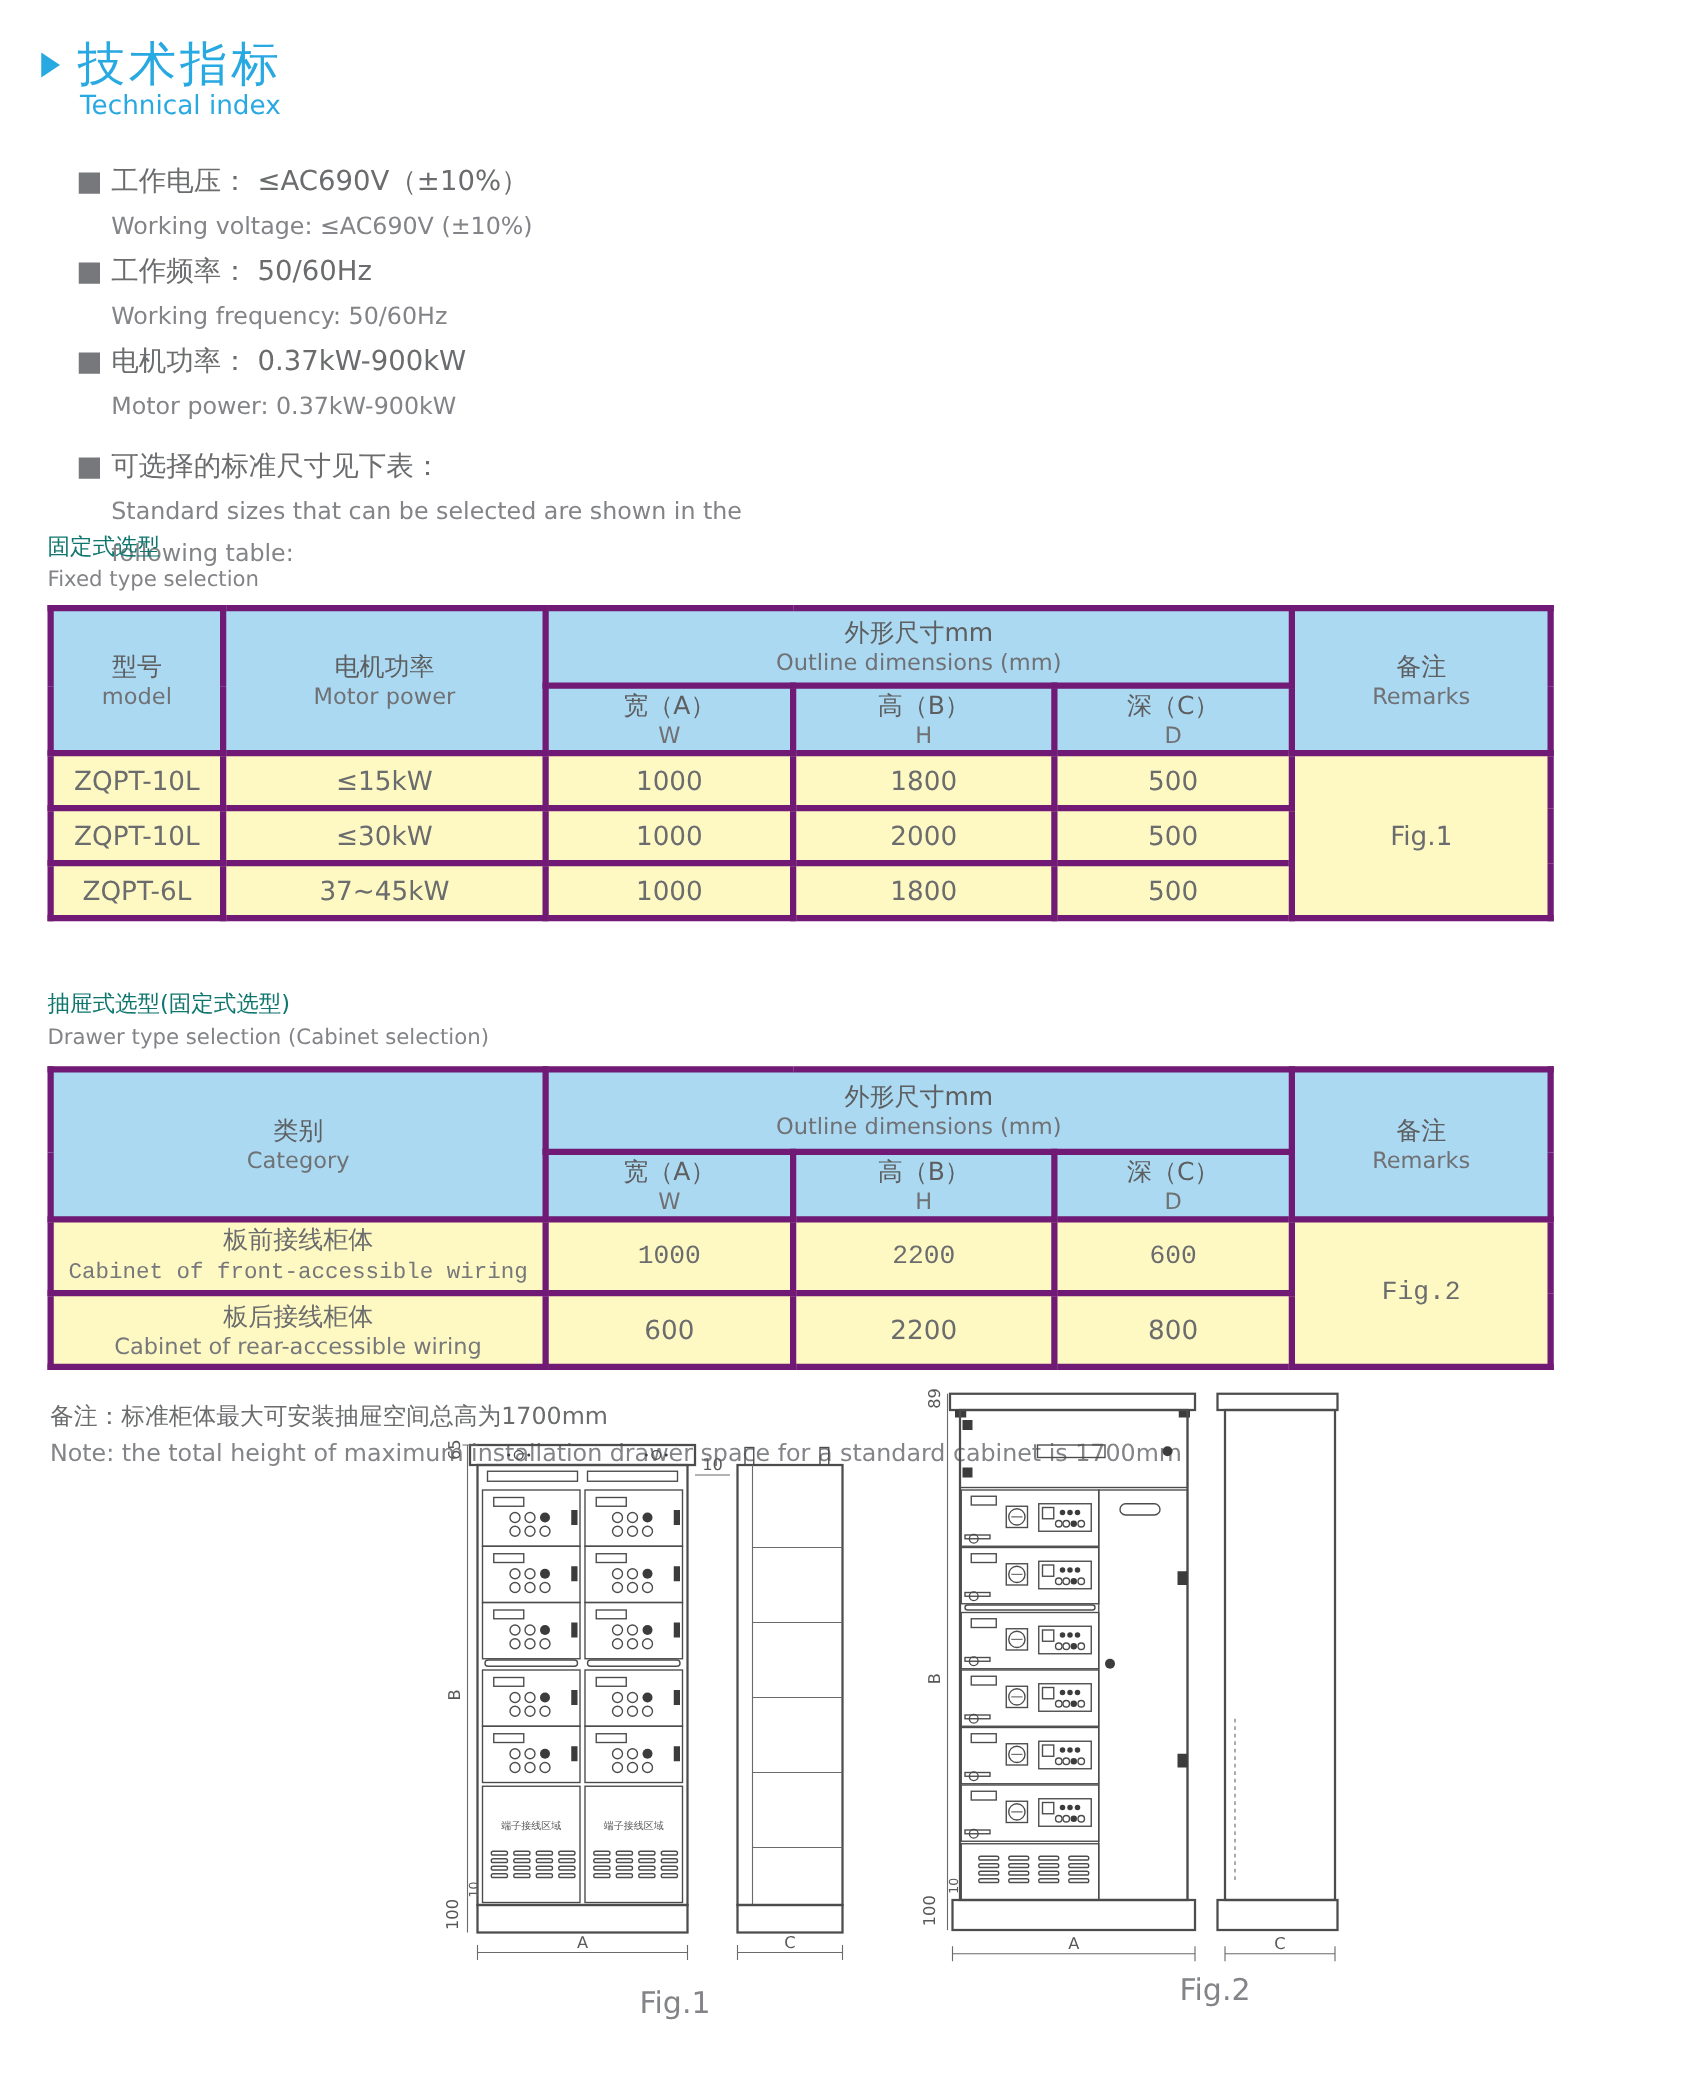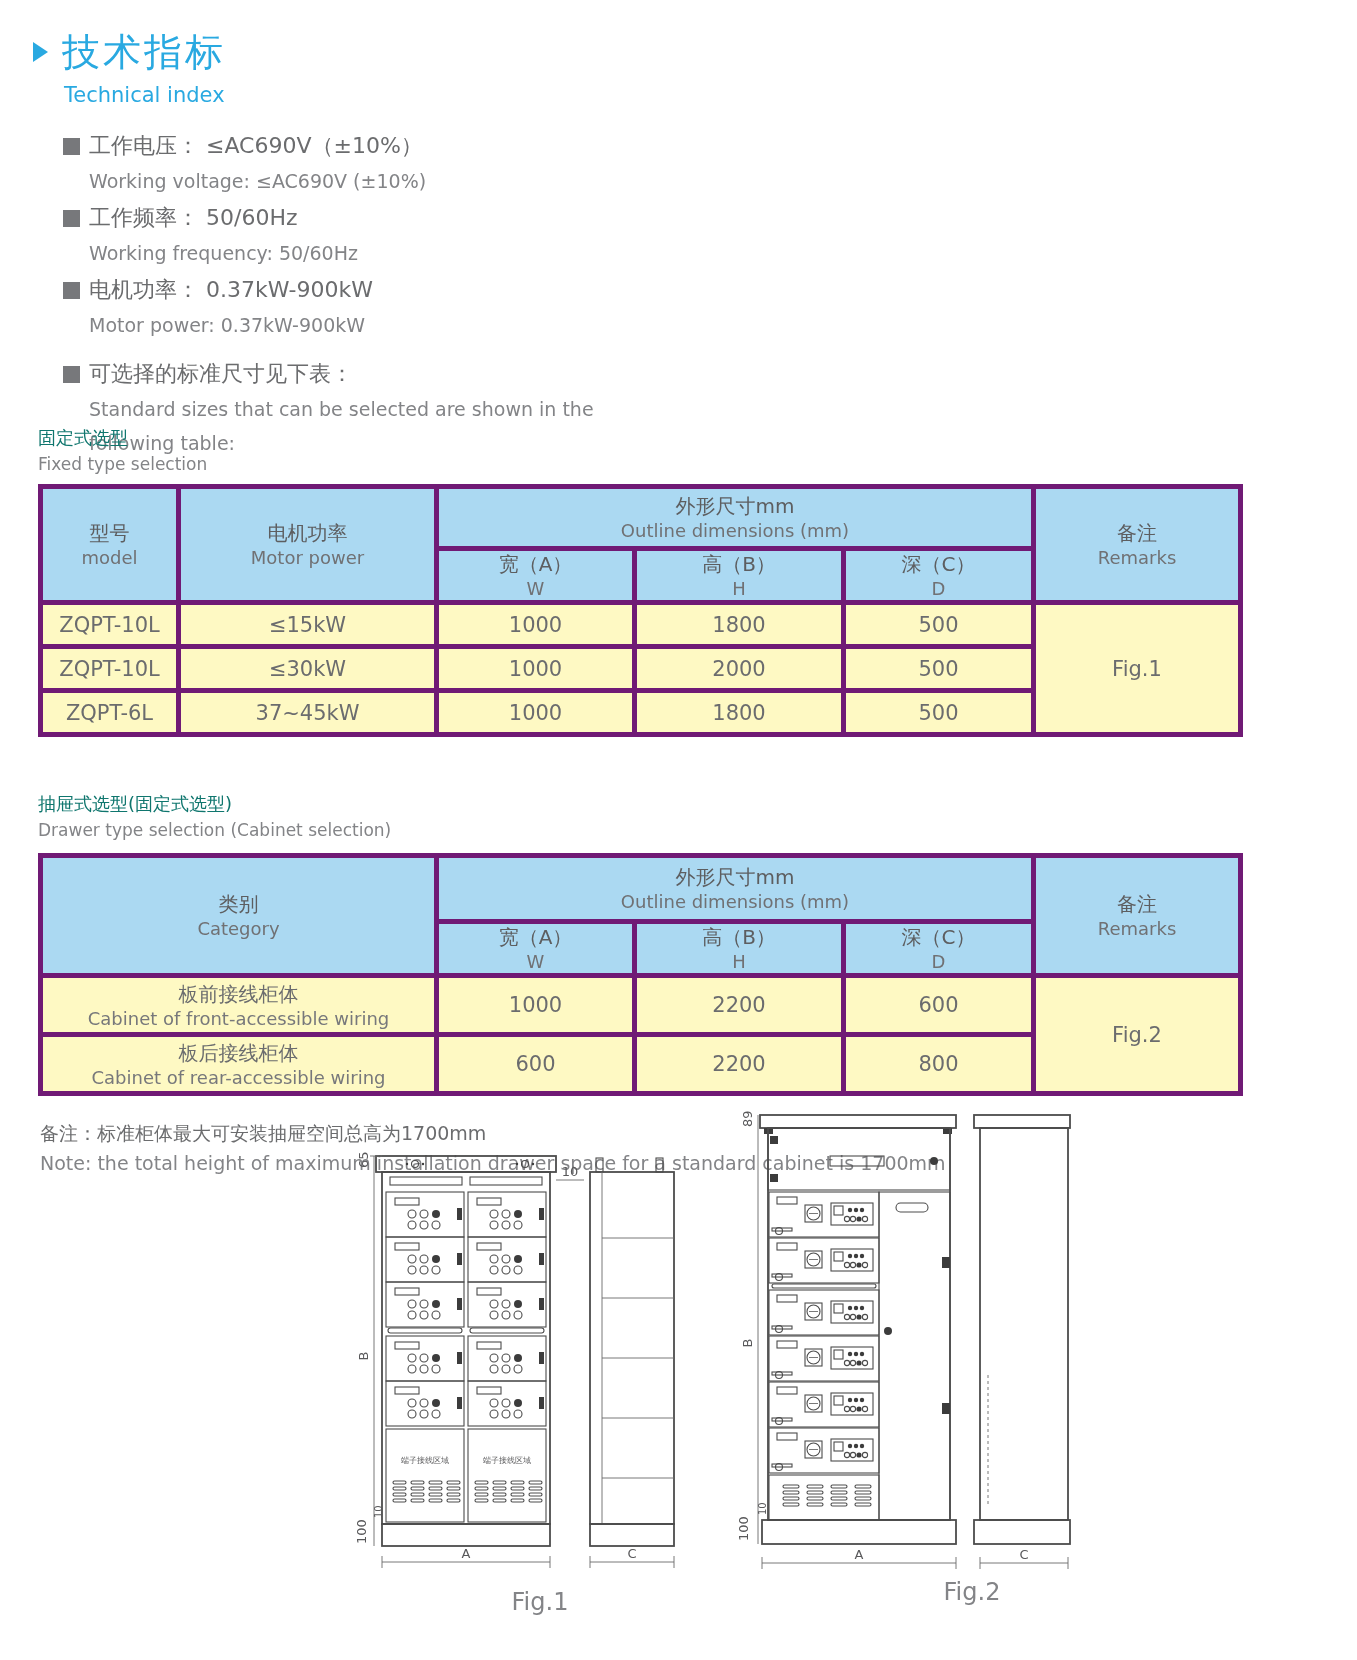--- a/index.html
+++ b/index.html
@@ -42,21 +42,21 @@
   .tiny{font-size:8px;fill:#58585a;text-anchor:middle;}
   .fig-label{font-size:24px;color:#838487;text-align:center;}
 </style>
 </head>
 <body>
 
 <div id="page">
 
   <div class="abs tri" style="left:33px;top:42px;"></div>
   <div class="abs title-zh" style="left:62px;top:30px;font-family:Liberation Serif, serif;">技术指标</div>
-  <div class="abs title-en" style="left:64px;top:83px;">Technical index</div>
+  <div class="abs title-en" style="left:64px;top:72px;">Technical index</div>
 
   <div class="abs" style="left:63px;top:128px;width:600px;">
     <div class="spec">
       <div class="spec-zh">
           <span class="bullet"></span>
           <span>工作电压： ≤AC690V（±10%）</span>
         </div>
       <div class="spec-en">Working voltage: ≤AC690V (±10%)</div>
     </div>
     <div class="spec">
@@ -194,21 +194,21 @@
           <div class="th-zh">高（B）</div>
           <div class="th-en">H</div>
         </th>
         <th>
           <div class="th-zh">深（C）</div>
           <div class="th-en">D</div>
         </th>
       </tr>
     </thead>
     <tbody>
-      <tr style="height:59px;">
+      <tr style="height:59px;font-family:Liberation Mono, monospace;">
         <td>
           <div class="cell-zh">板前接线柜体</div>
           <div class="cell-en">Cabinet of front-accessible wiring</div>
         </td>
         <td class="cell">1000</td>
         <td class="cell">2200</td>
         <td class="cell">600</td>
         <td class="cell" rowspan="2">Fig.2</td>
       </tr>
       <tr style="height:59px;">

